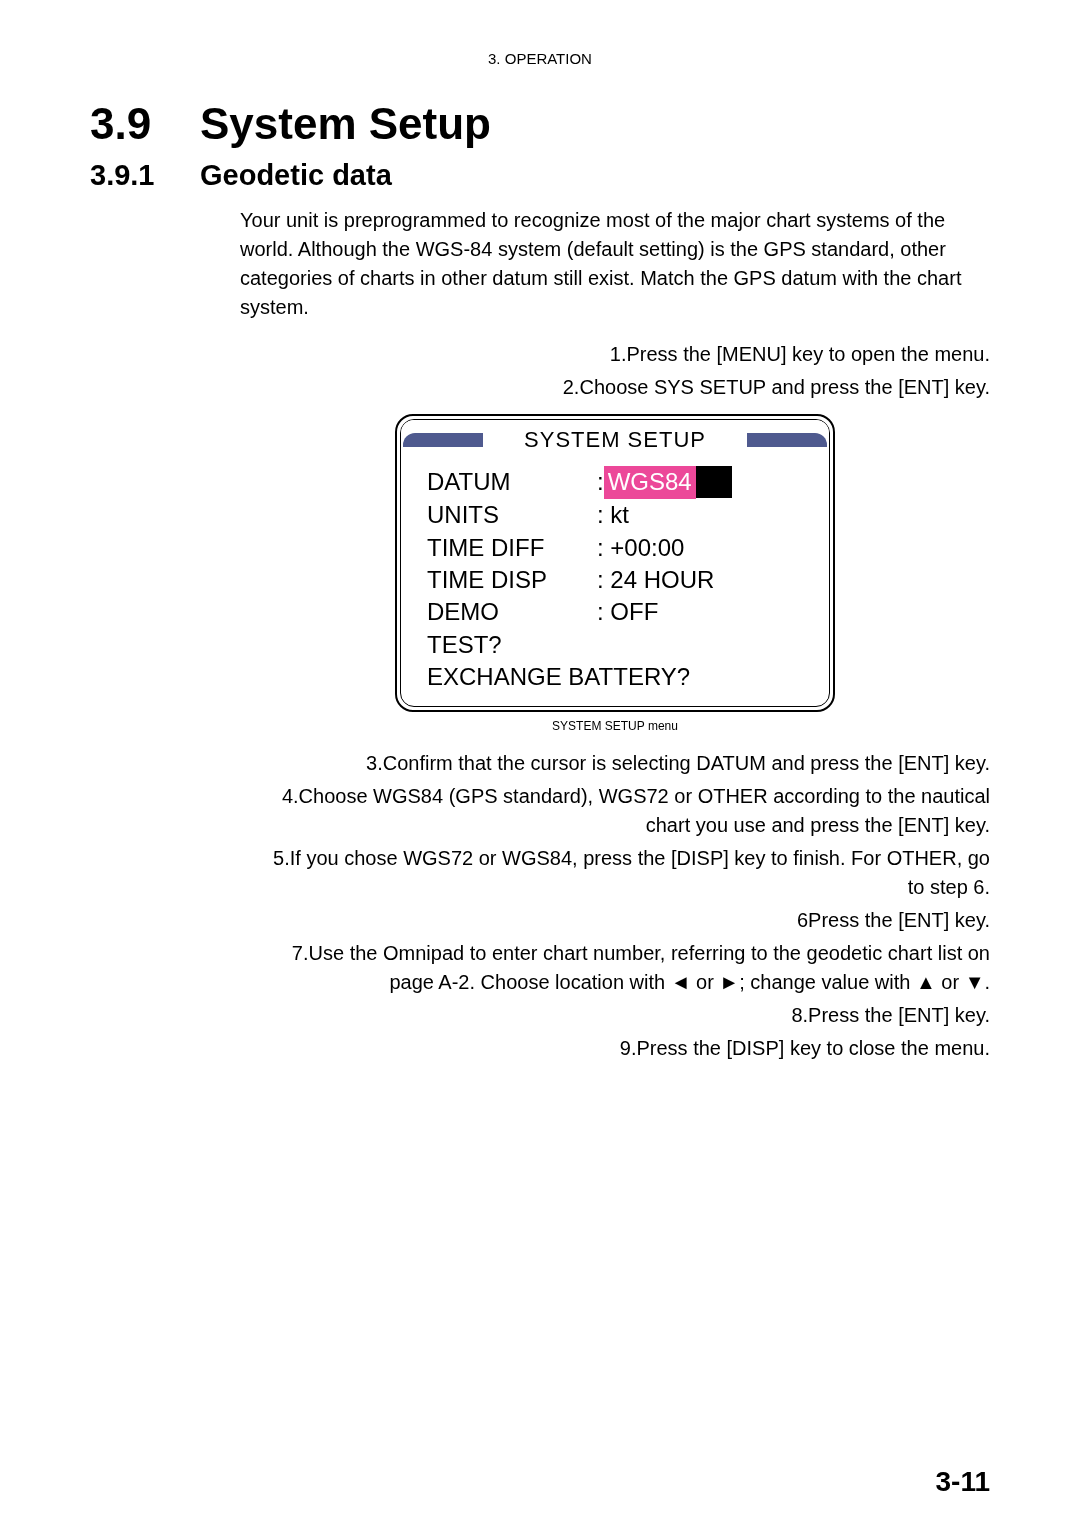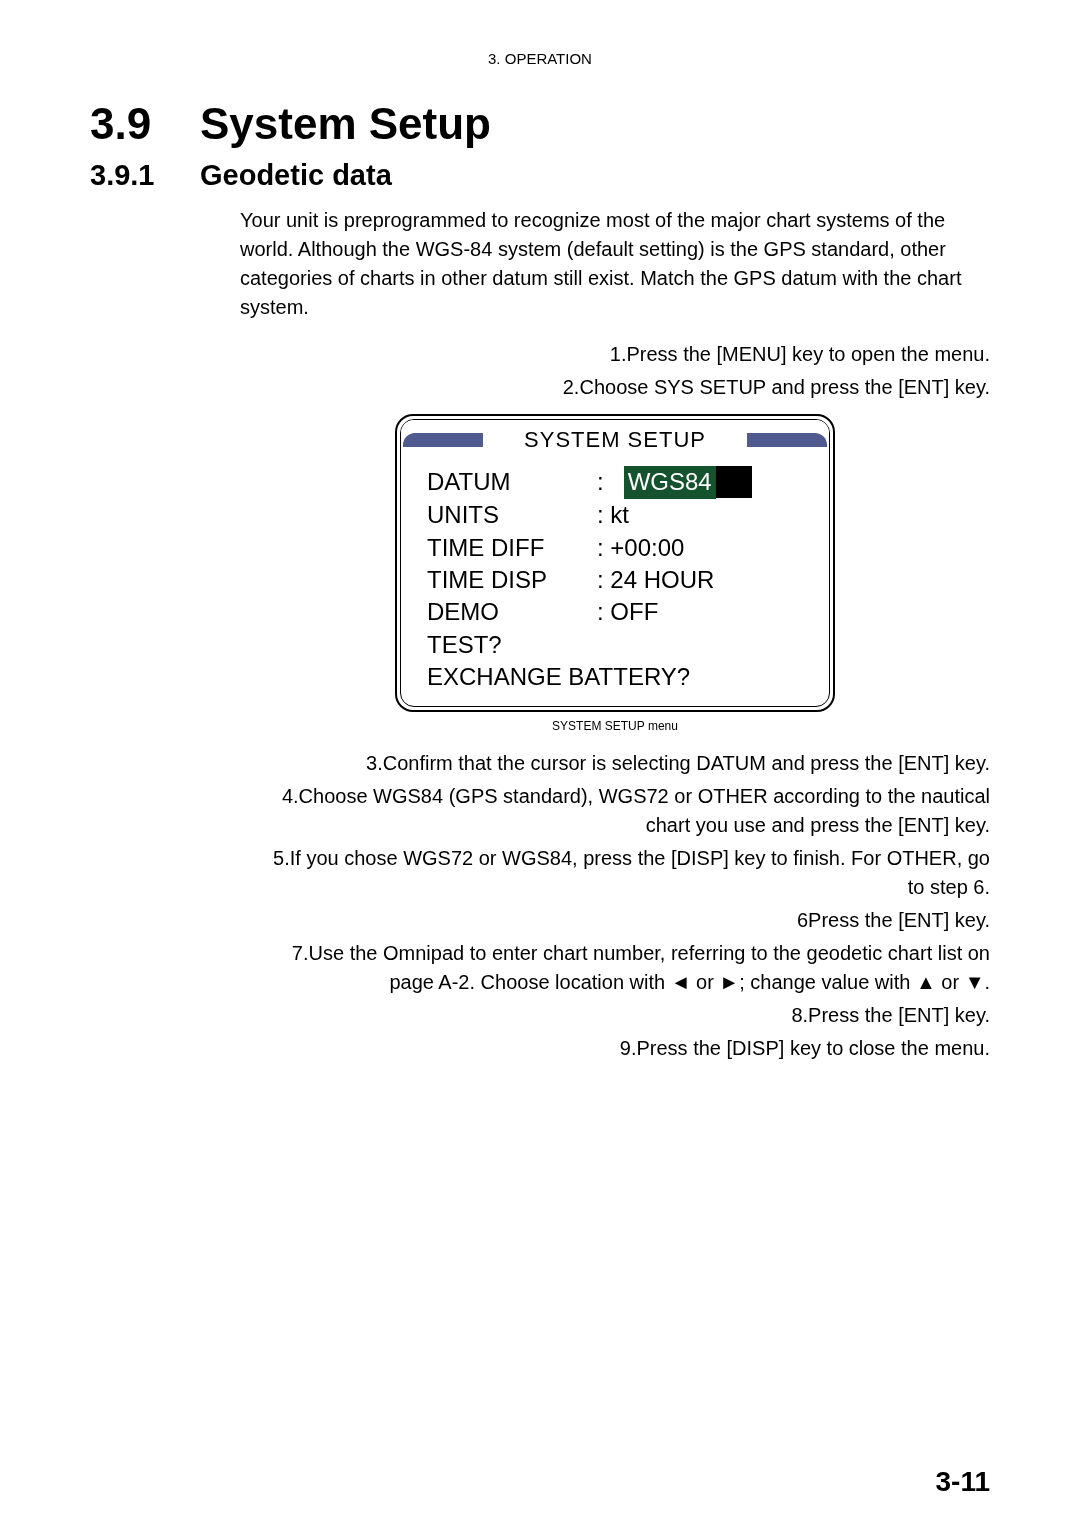--- a/index.html
+++ b/index.html
@@ -117,25 +117,24 @@
   .menu-lines .row {
     display: flex;
   }
   .menu-lines .label {
     width: 170px;
   }
   .menu-lines .val {
     flex: 1;
   }
   .hl {
-    background: #14532d;
+    background: #ec4899;
     color: #fff;
     padding: 0 4px 1px 4px;
     display: inline-block;
-    margin-left: 20px;
   }
   .hl-pad {
     display: inline-block;
     width: 36px;
     background: #000;
   }
   .menu-caption {
     text-align: center;
     font-size: 12px;
     margin: 6px 0 14px 0;

